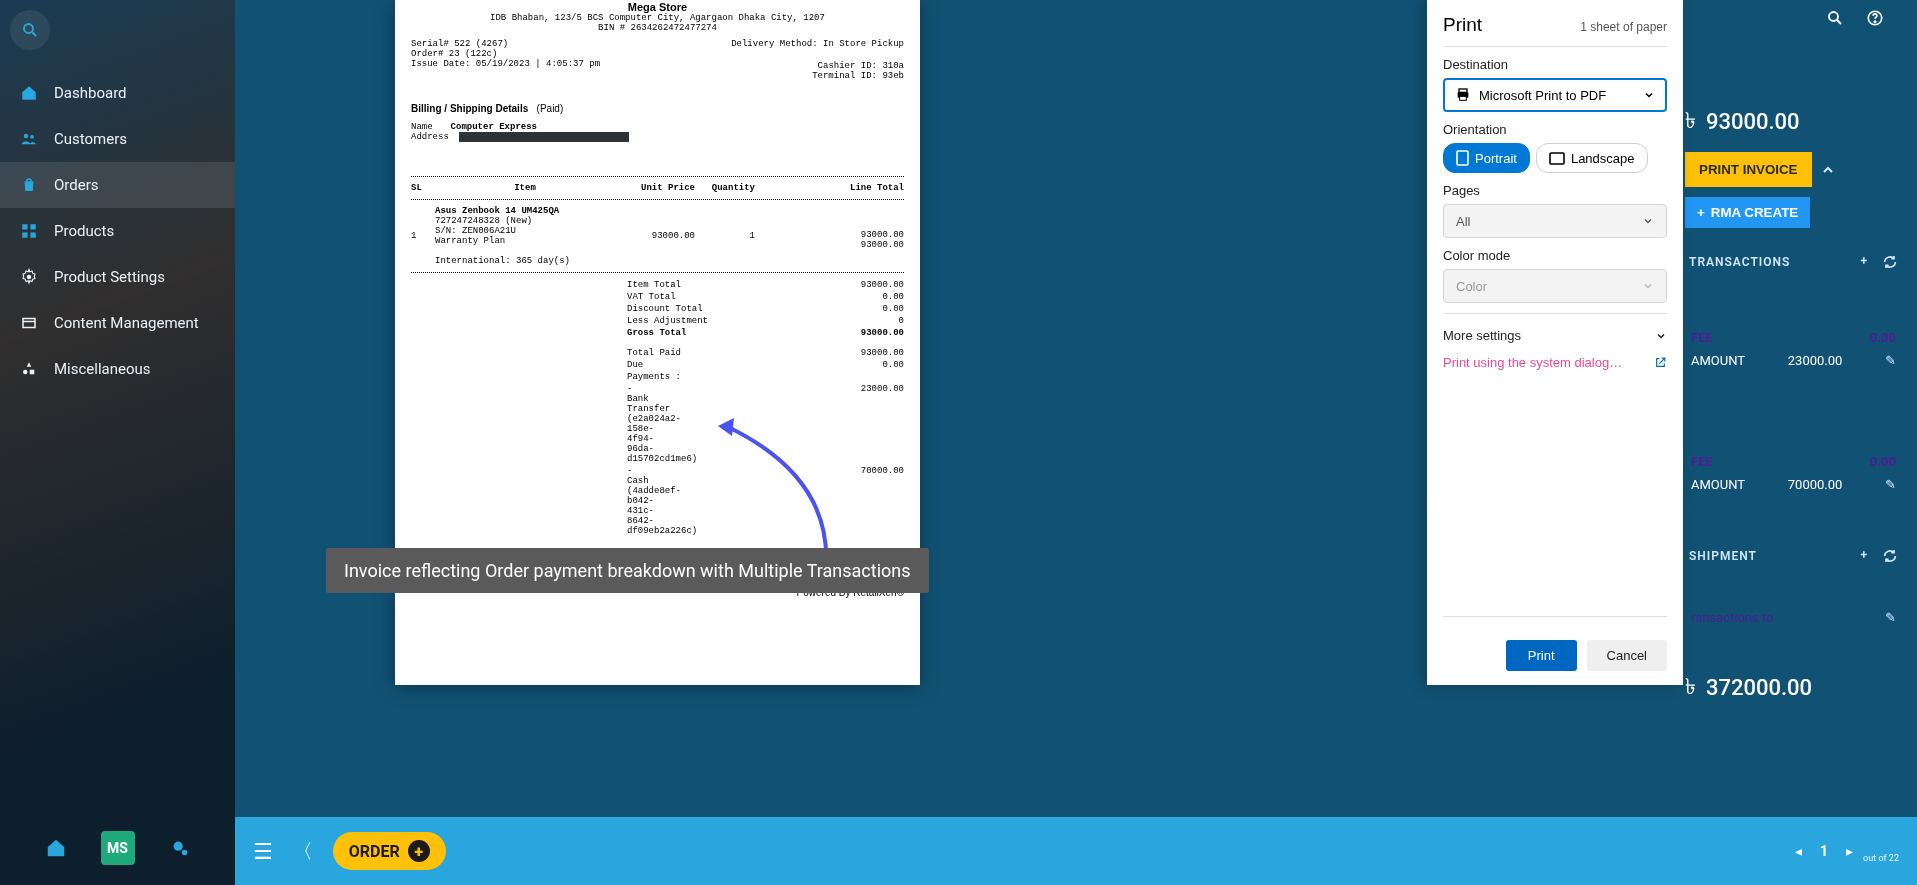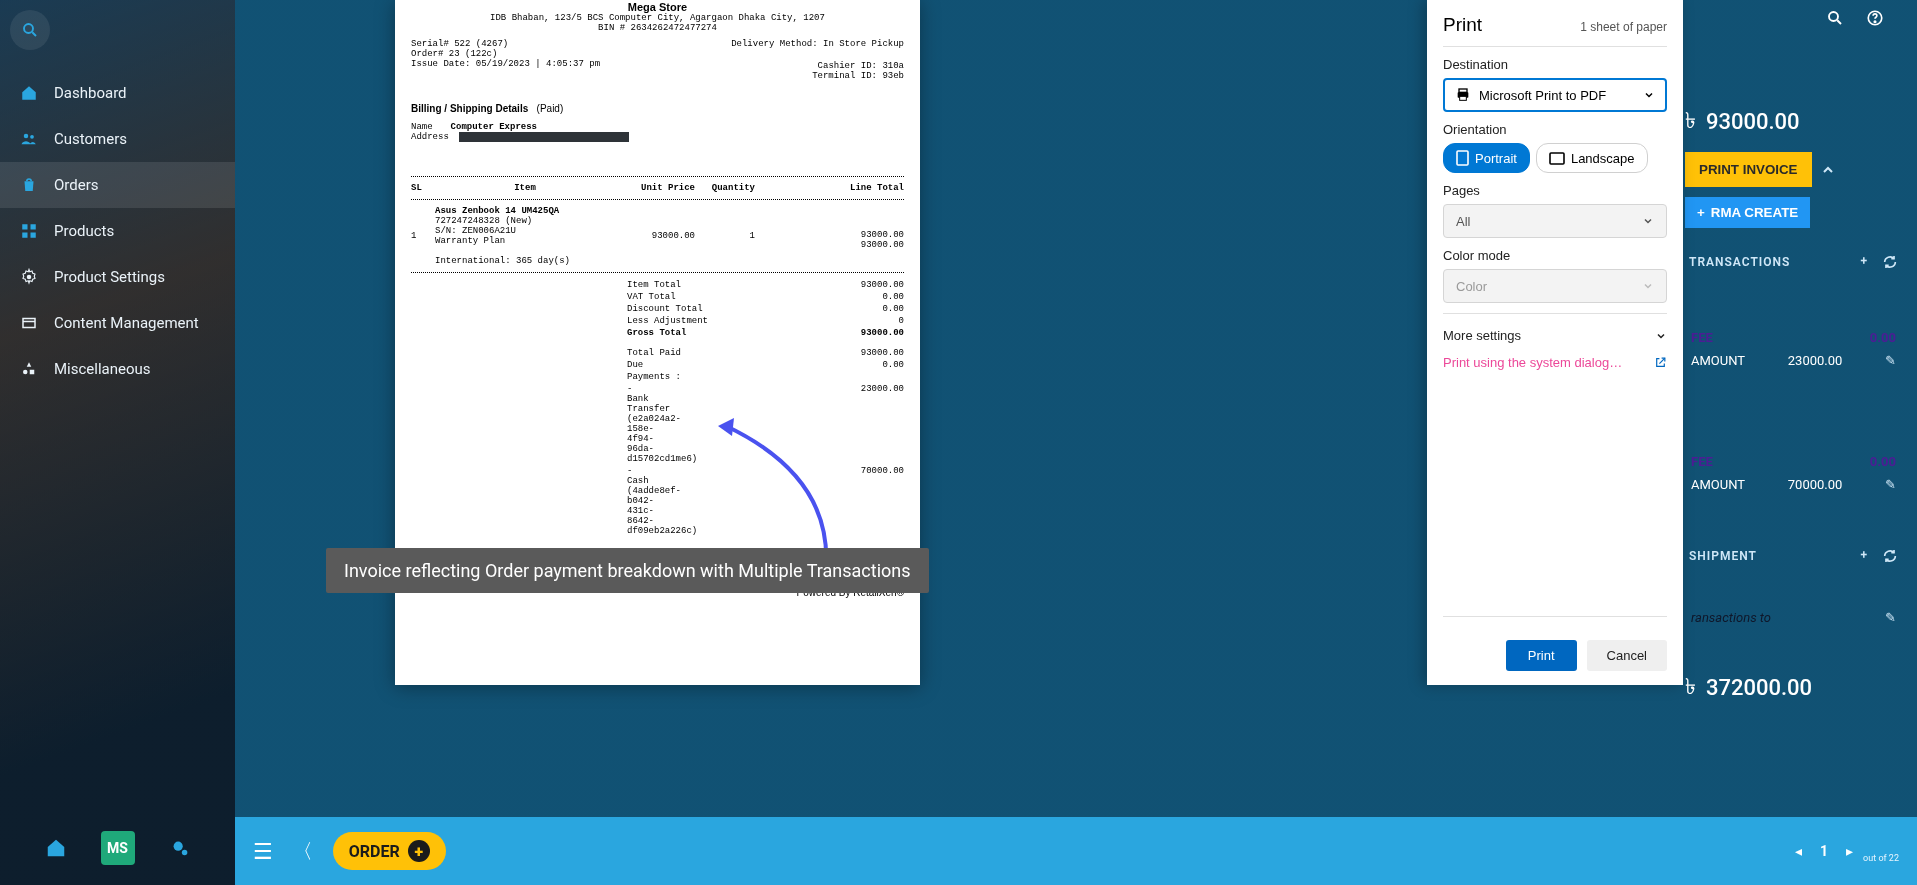--- a/index.html
+++ b/index.html
@@ -256,21 +256,21 @@
           <svg width="16" height="16" viewBox="0 0 24 24" fill="none" stroke="#d0e8f8" stroke-width="2.5">
             <path d="M4 12a8 8 0 0114-5M20 12a8 8 0 01-14 5"></path>
             <polyline points="18 3 18 7 14 7"></polyline>
             <polyline points="6 21 6 17 10 17"></polyline>
           </svg>
         </span>
     </span>
   </div>
   <div style="height:34px"></div>
   <div class="row-kv">
-      <span style="font-style:italic;color:#0f172a">ransactions to</span>
+      <span style="color:#4c1d95">ransactions to</span>
       <span class="edit-ic">✎</span>
     </div>
   <div style="height:40px"></div>
   <div class="total-line">
     <span class="cur">৳</span>
     <span>372000.00</span>
   </div>
 </div>
 
 <div class="invoice-page">

